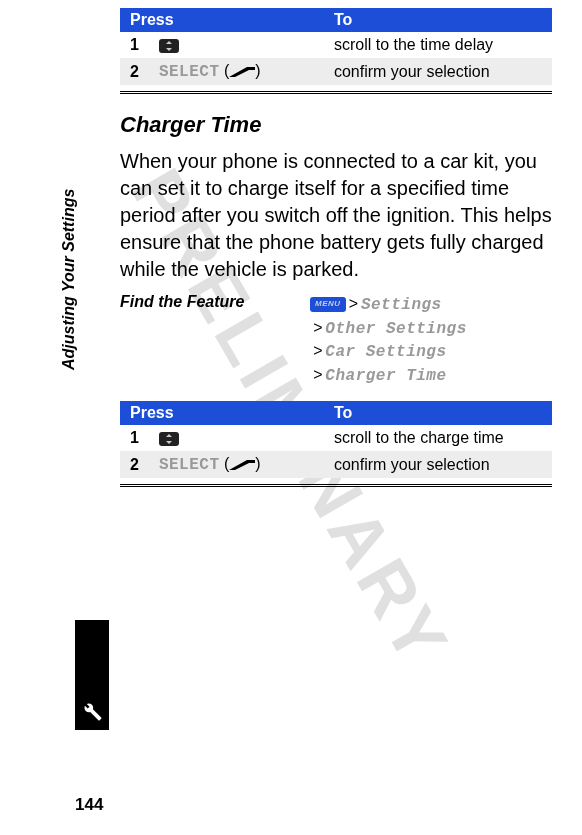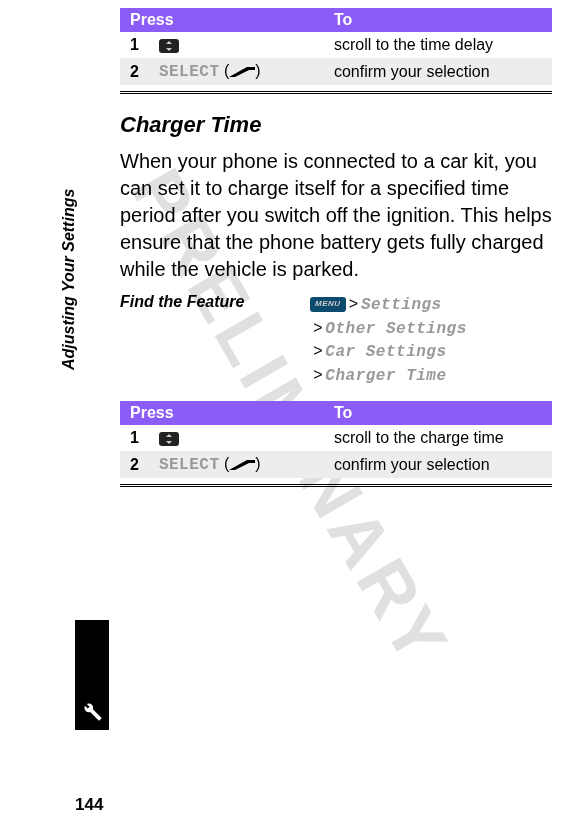--- a/index.html
+++ b/index.html
@@ -60,21 +60,21 @@
     bottom: 20px;
     font-weight: bold;
     font-size: 17px;
   }
   table.instruction {
     width: 100%;
     border-collapse: collapse;
     margin-bottom: 6px;
   }
   table.instruction thead th {
-    background: #8b5cf6;
+    background: #1d4ed8;
     color: #fff;
     text-align: left;
     font-weight: bold;
     font-size: 16px;
     padding: 3px 10px;
   }
   table.instruction tbody td {
     padding: 4px 10px;
     font-size: 16px;
     vertical-align: middle;
@@ -118,21 +118,21 @@
     width: 190px;
     font-family: Arial, sans-serif;
   }
   .menu-path {
     font-size: 16px;
     line-height: 1.35;
   }
   .menu-path .line { display: block; }
   .menu-key {
     display: inline-block;
-    background: #0c4a6e;
+    background: #1d4ed8;
     color: #ccc;
     font-size: 8px;
     padding: 2px 5px;
     border-radius: 3px;
     vertical-align: middle;
     font-weight: bold;
     letter-spacing: 0.5px;
   }
   .gt { margin: 0 3px; }
   .menu-item {

